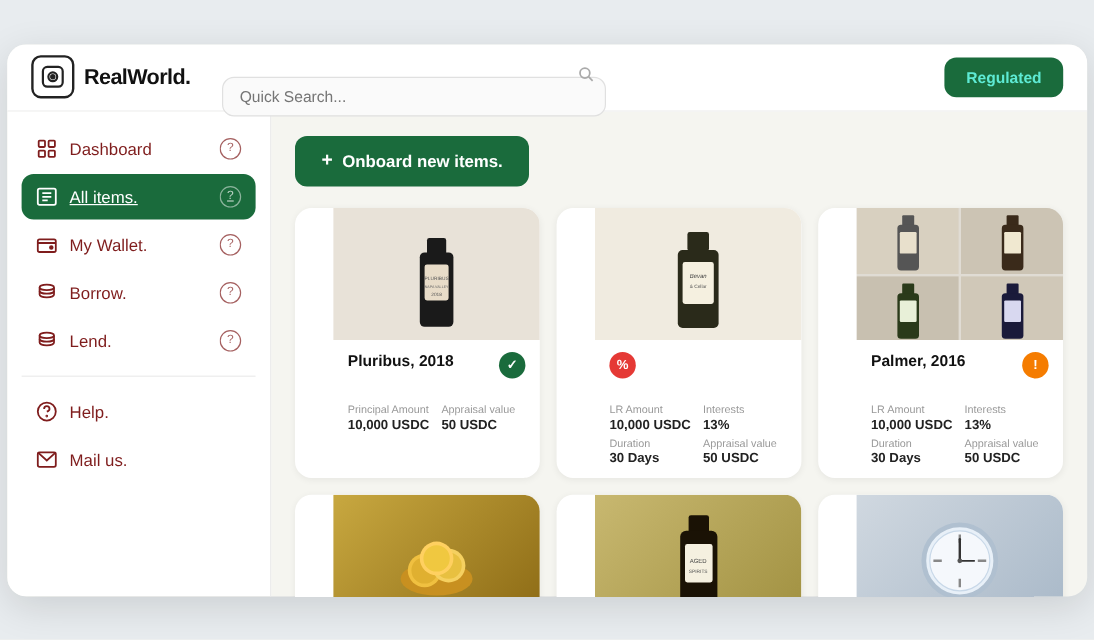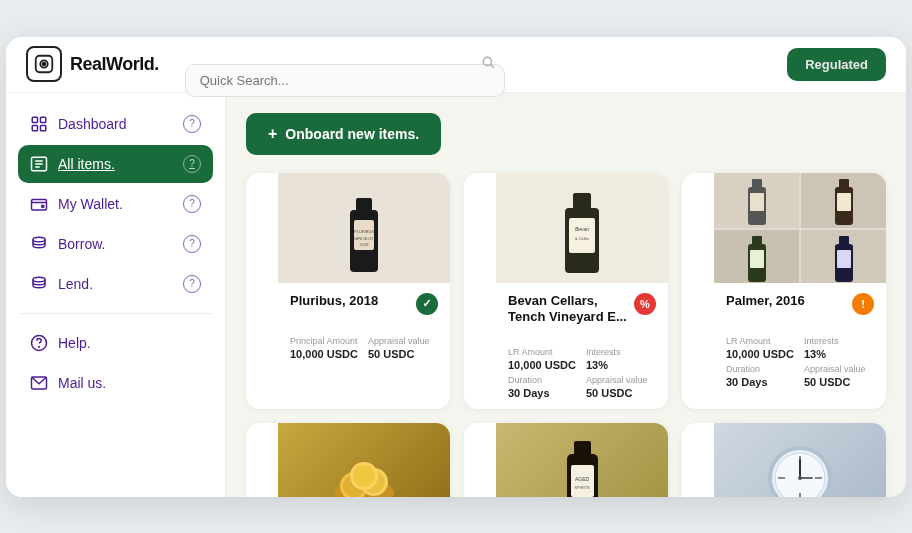--- a/index.html
+++ b/index.html
@@ -75,21 +75,21 @@
     .search-icon-wrap {
       position: absolute;
       right: 10px;
       top: 50%;
       transform: translateY(-50%);
       color: #aaa;
     }
     .regulated-btn {
       margin-left: auto;
       background: #1a6b3c;
-      color: #e5e5e5;
+      color: #5eead4;
       border: none;
       border-radius: 10px;
       padding: 9px 18px;
       font-size: 13px;
       font-weight: 600;
       cursor: pointer;
       white-space: nowrap;
     }
     .main-content {
       display: flex;
@@ -106,21 +106,21 @@
       gap: 2px;
       flex-shrink: 0;
     }
     .sidebar-item {
       display: flex;
       align-items: center;
       justify-content: space-between;
       padding: 10px 12px;
       border-radius: 10px;
       cursor: pointer;
-      color: #4c1d95;
+      color: #7f1d1d;
       font-size: 14px;
       font-weight: 500;
     }
     .sidebar-item.active {
       background: #1a6b3c;
       color: #fff;
       text-decoration: underline;
     }
     .sidebar-item-left {
       display: flex;
@@ -420,21 +420,20 @@
             <svg width="70" height="100" viewBox="0 0 70 100">
               <rect x="26" y="15" width="18" height="16" rx="2" fill="#2a2a1a"></rect>
               <rect x="18" y="30" width="34" height="65" rx="4" fill="#2a2a1a"></rect>
               <rect x="22" y="40" width="26" height="35" rx="2" fill="#f5f0e0"></rect>
               <text x="35" y="53" text-anchor="middle" font-size="5" fill="#444" font-style="italic">Bevan</text>
               <text x="35" y="62" text-anchor="middle" font-size="4" fill="#555">&amp; Cellar</text>
             </svg>
           </div>
           <div class="item-card-body">
             <div class="item-title-row">
-              <span class="item-title">Bevan Cellars, Tench Vineyard E...</span>
               <div class="status-badge status-red">%</div>
             </div>
             <div class="item-meta">
               <div class="meta-col">
                 <span class="meta-label">LR Amount</span>
                 <span class="meta-value">10,000 USDC</span>
               </div>
               <div class="meta-col">
                 <span class="meta-label">Interests</span>
                 <span class="meta-value">13%</span>

